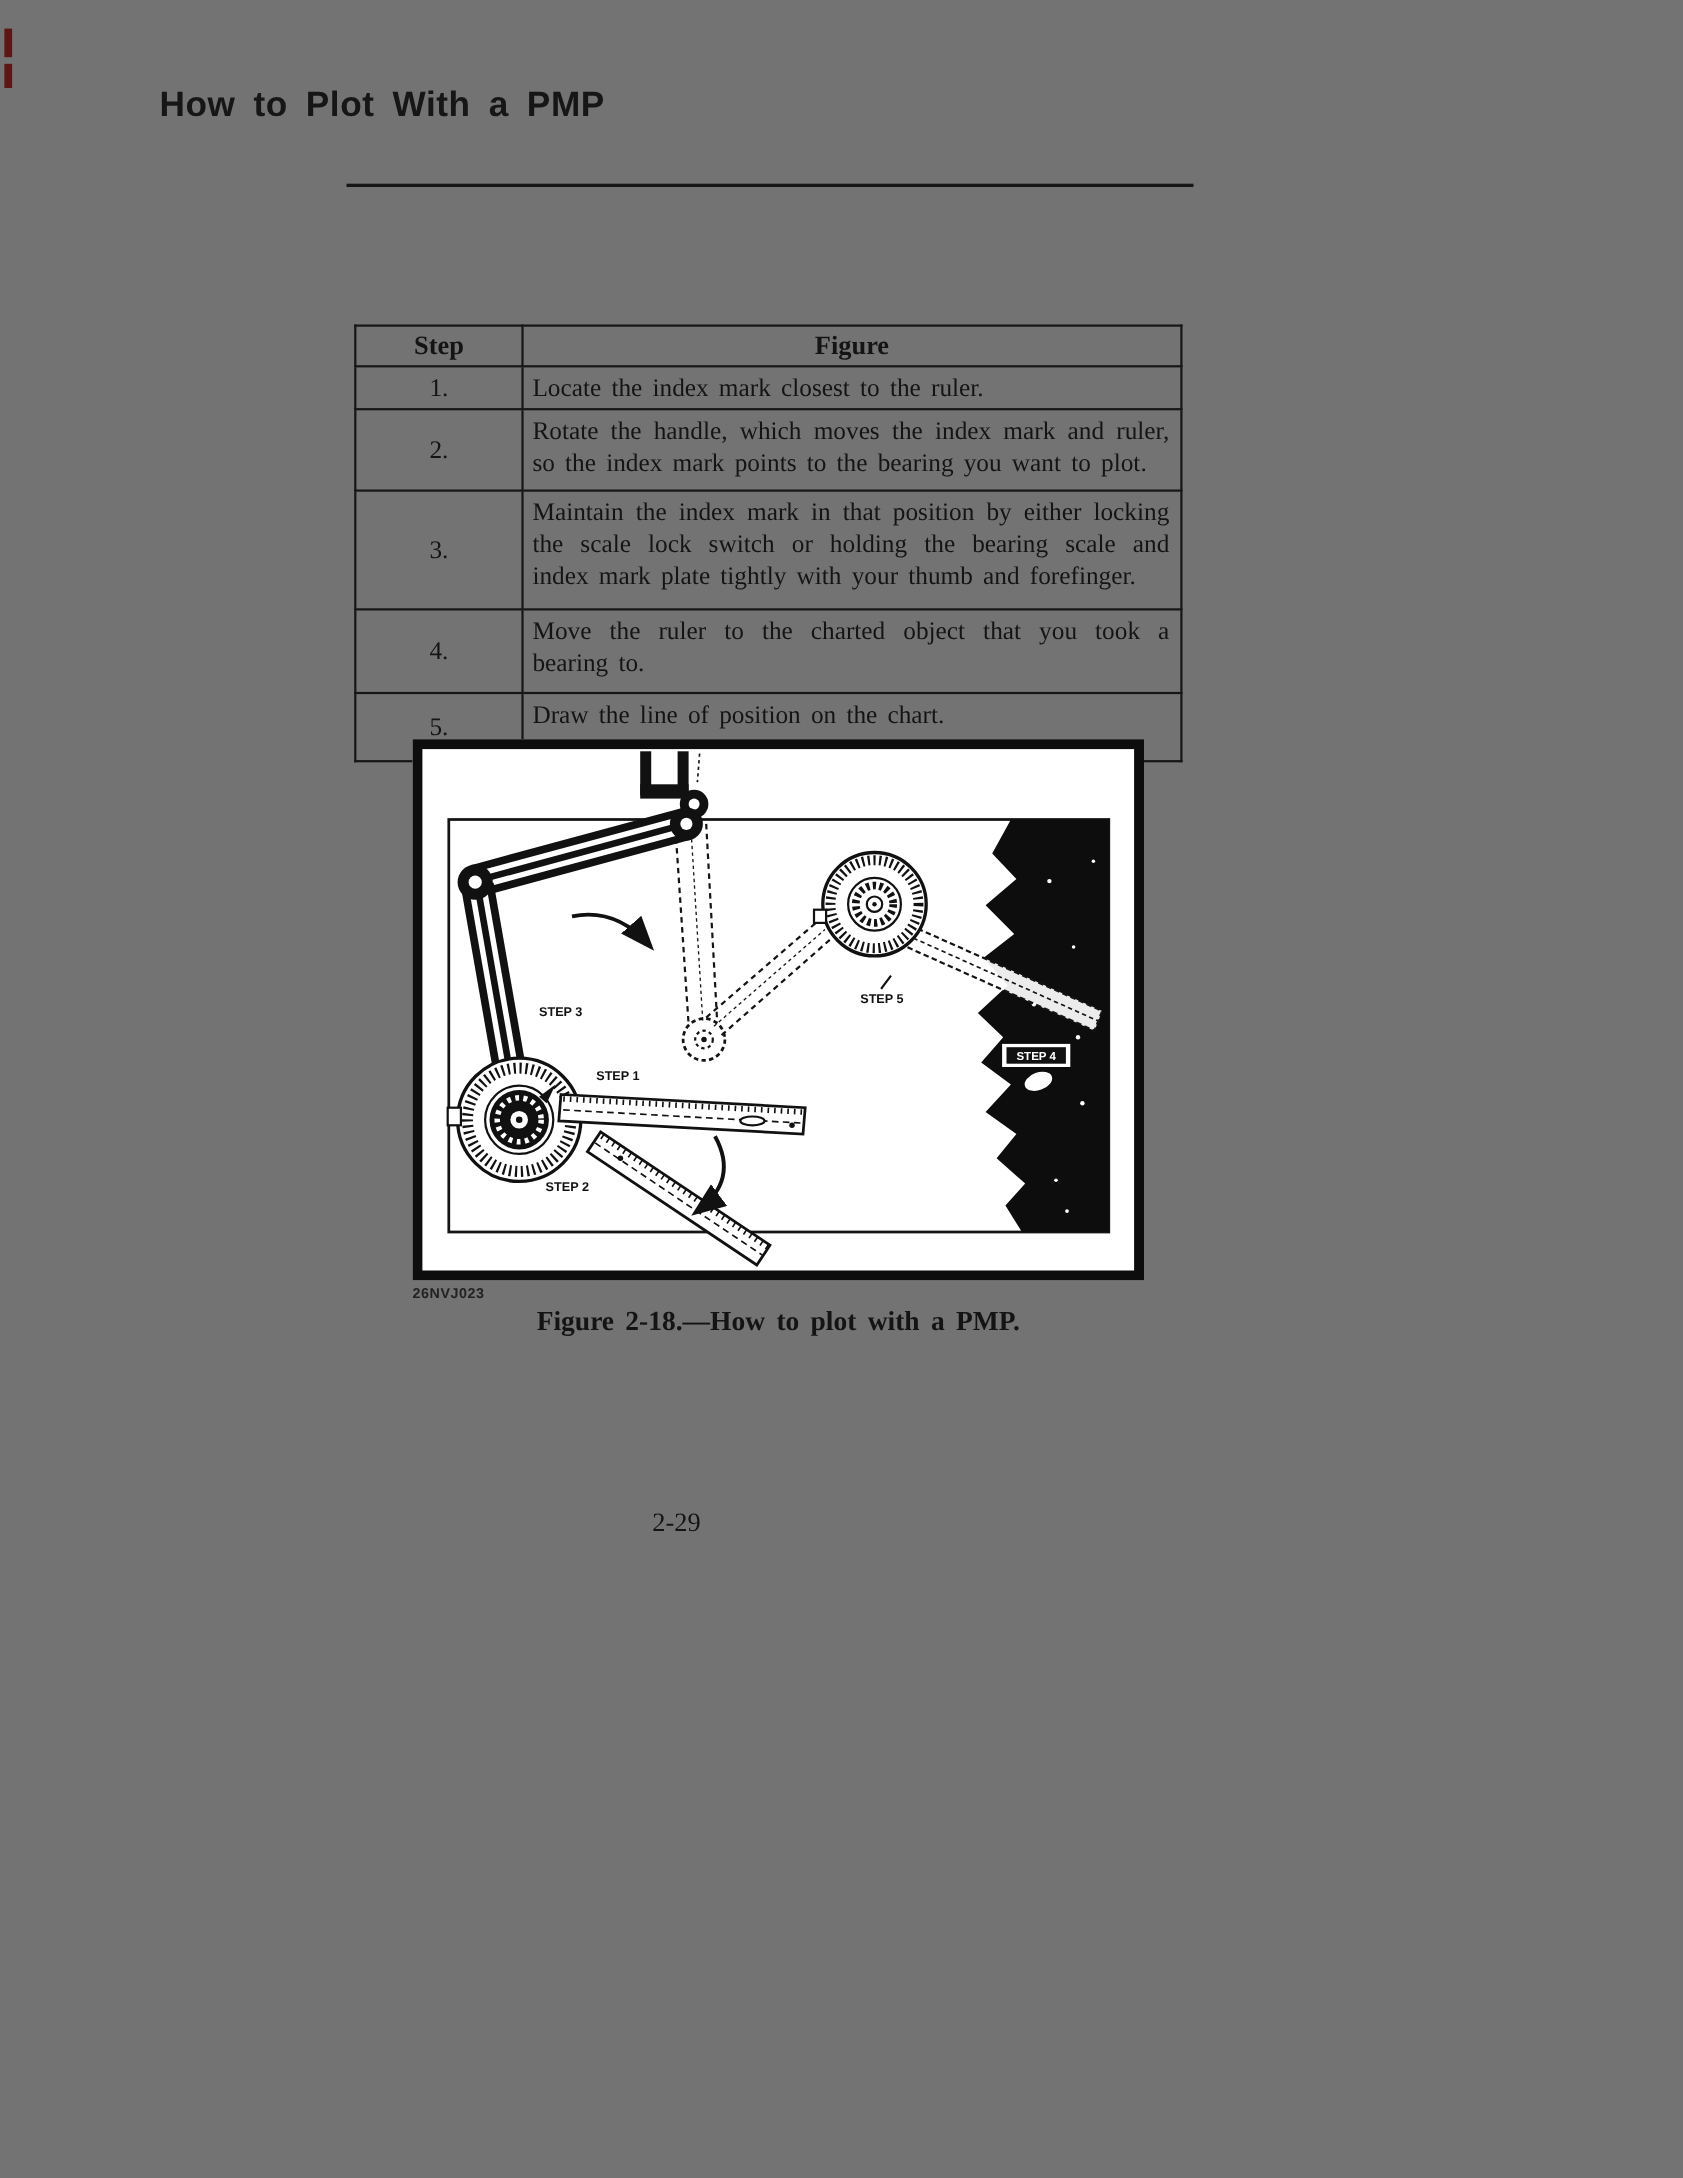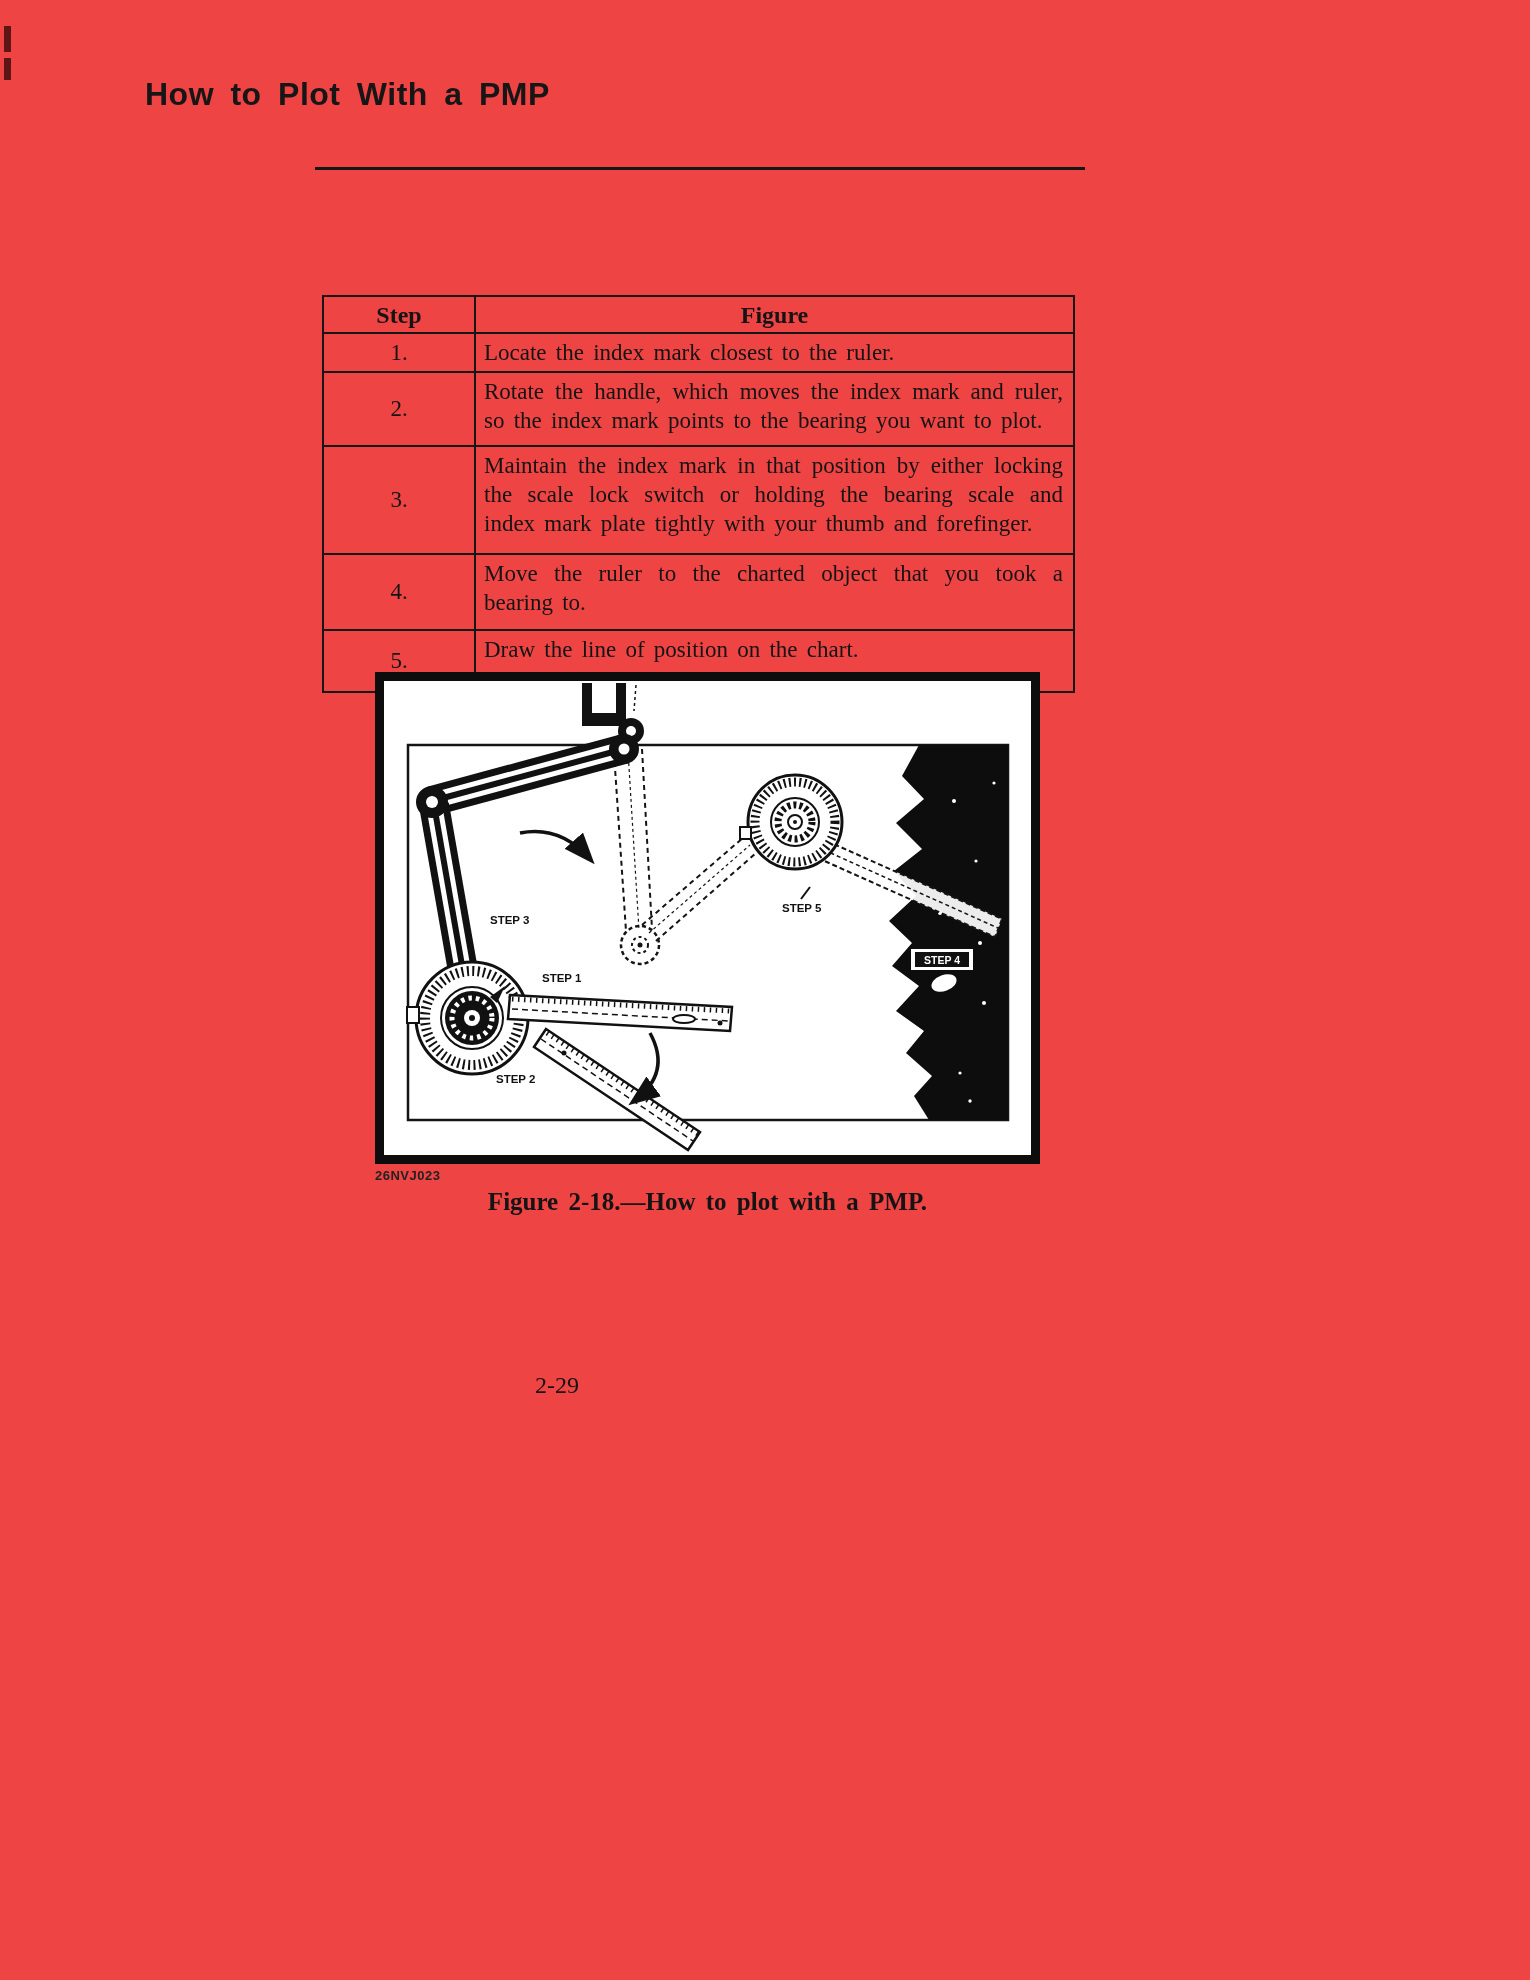--- a/index.html
+++ b/index.html
@@ -1,18 +1,18 @@
 <!DOCTYPE html>
 <html><head>
 <meta charset="utf-8">
 <style>
   html,body { margin:0; padding:0; background:#e8e8e8; }
   .page {
     position:relative; width:1530px; height:1980px; margin:0 auto;
-    background:#ef4444; color:#141414;
+    background:#737373; color:#141414;
     font-family:"Liberation Serif", serif;
     overflow:hidden;
   }
   .scan-mark { position:absolute; background:#5e1515; }
   .heading {
     position:absolute; left:145px; top:76px;
     font-family:"Liberation Sans", sans-serif; font-weight:bold;
     font-size:32px; letter-spacing:0.5px; word-spacing:7px; color:#161616;
   }
   .rule { position:absolute; left:315px; top:167px; width:770px; height:3px; background:#161616; }
@@ -44,21 +44,21 @@
   .fig-code {
     position:absolute; left:375px; top:1168px; width:665px; text-align:left;
     font-family:"Liberation Sans", sans-serif; font-weight:bold;
     font-size:13px; letter-spacing:0.5px; color:#222;
   }
   .caption {
     position:absolute; left:345px; top:1188px; width:725px; text-align:center;
     font-weight:bold; font-size:25px; word-spacing:4px;
   }
   .pageno {
-    position:absolute; left:535px; top:1372px; width:160px; text-align:left;
+    position:absolute; left:535px; top:1372px; width:160px; text-align:center;
     font-size:24px;
   }
   svg text.steplabel {
     font-family:"Liberation Sans", sans-serif; font-weight:bold; font-size:11.5px; fill:#111;
   }
   svg text.steplabel-inverse {
     font-family:"Liberation Sans", sans-serif; font-weight:bold; font-size:10.5px; fill:#fff;
   }
 </style>
 </head>

